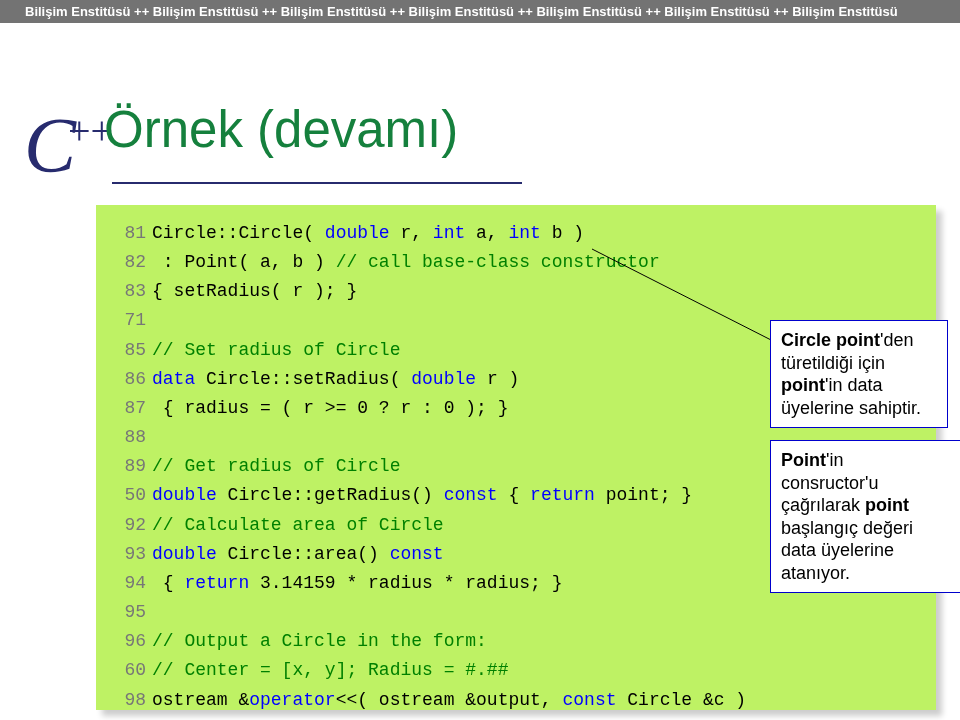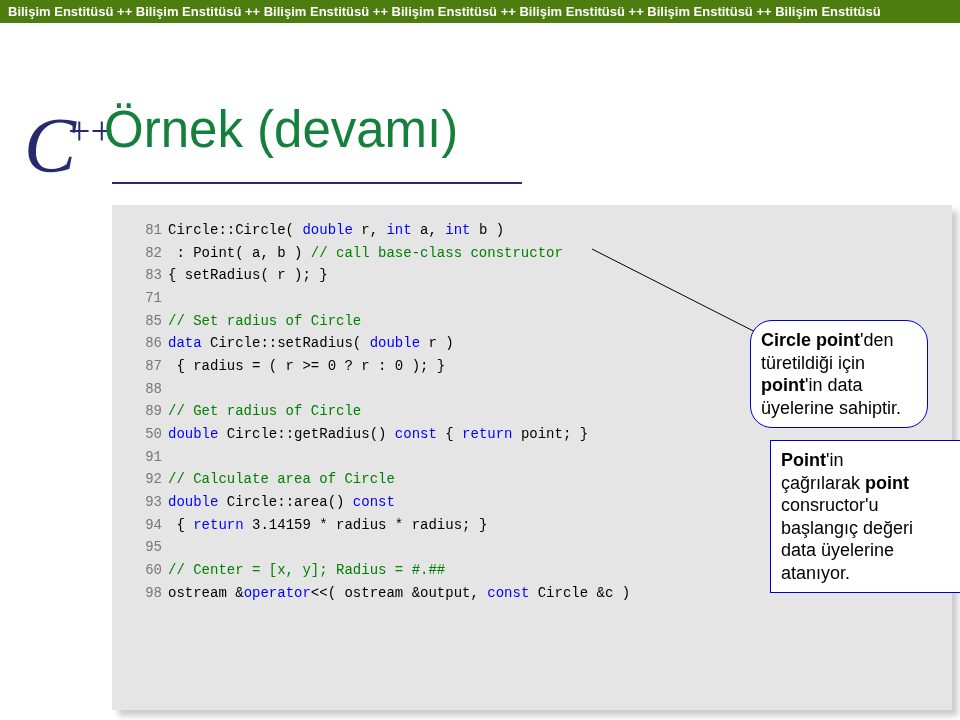--- a/index.html
+++ b/index.html
@@ -1,22 +1,22 @@
 <!DOCTYPE html>
 <html><head>
 <meta charset="utf-8">
 <style>
 * { margin: 0; padding: 0; box-sizing: border-box; }
 body { width: 960px; height: 720px; background: #fff; font-family: Arial, sans-serif; overflow: hidden; position: relative; }
-.banner { background: #4d7c0f; color: #fff; font-size: 13px; font-weight: bold; padding: 4px 8px; white-space: nowrap; overflow: hidden; }
+.banner { background: #737373; color: #fff; font-size: 13px; font-weight: bold; padding: 4px 25px; white-space: nowrap; overflow: hidden; }
 .logo { position: absolute; left: 24px; top: 100px; font-family: 'Times New Roman', serif; font-style: italic; font-size: 78px; font-weight: 400; color: #272b6e; }
 .logo sup { font-size: 40px; font-style: normal; vertical-align: super; position: relative; top: 0; left: -8px; }
 .title { position: absolute; left: 104px; top: 100px; font-size: 51px; color: #15803d; font-family: Arial, sans-serif; }
 .underline { position: absolute; left: 112px; top: 182px; width: 410px; border-bottom: 2px solid #272b6e; }
-.codebox { position: absolute; left: 112px; top: 205px; width: 840px; height: 505px; background: #e5e5e5; box-shadow: 6px 6px 6px rgba(0,0,0,.2); padding: 14px 18px; font-family: 'Courier New', monospace; font-size: 14px; line-height: 1.62; overflow: hidden; }
+.codebox { position: absolute; left: 96px; top: 205px; width: 840px; height: 505px; background: #bef264; box-shadow: 6px 6px 6px rgba(0,0,0,.2); padding: 14px 18px; font-family: 'Courier New', monospace; font-size: 18px; line-height: 1.62; overflow: hidden; }
 .codebox .ln { color: #777; display: inline-block; width: 32px; text-align: right; margin-right: 6px; }
 .kw { color: #0000ff; }  
 .cm { color: #008000; }  
 .txt { color: #000; }
 .callout { position: absolute; background: #fff; border: 1.5px solid #0000cc; padding: 8px 10px; font-size: 18px; font-family: Arial, sans-serif; color: #000; line-height: 1.25; }
 .callout .b { font-weight: bold; }
 .svgline { position: absolute; pointer-events: none; }
 </style>
 </head>
 <body>
@@ -34,41 +34,41 @@
 <div><span class="ln">81</span><span class="txt">Circle::Circle( </span><span class="kw">double</span><span class="txt"> r, </span><span class="kw">int</span><span class="txt"> a, </span><span class="kw">int</span><span class="txt"> b )</span></div>
 <div><span class="ln">82</span><span class="txt">   : Point( a, b )         </span><span class="cm">// call base-class constructor</span></div>
 <div><span class="ln">83</span><span class="txt">{ setRadius( r ); }</span></div>
 <div><span class="ln">71</span></div>
 <div><span class="ln">85</span><span class="cm">// Set radius of Circle</span></div>
 <div><span class="ln">86</span><span class="kw">data</span><span class="txt"> Circle::setRadius( </span><span class="kw">double</span><span class="txt"> r )</span></div>
 <div><span class="ln">87</span><span class="txt">   { radius = ( r &gt;= 0 ? r : 0 ); }</span></div>
 <div><span class="ln">88</span></div>
 <div><span class="ln">89</span><span class="cm">// Get radius of Circle</span></div>
 <div><span class="ln">50</span><span class="kw">double</span><span class="txt"> Circle::getRadius() </span><span class="kw">const</span><span class="txt"> { </span><span class="kw">return</span><span class="txt"> point; }</span></div>
-<div><span class="ln">91</span></div>
 <div><span class="ln">92</span><span class="cm">// Calculate area of Circle</span></div>
 <div><span class="ln">93</span><span class="kw">double</span><span class="txt"> Circle::area() </span><span class="kw">const</span></div>
 <div><span class="ln">94</span><span class="txt">   { </span><span class="kw">return</span><span class="txt"> 3.14159 * radius * radius; }</span></div>
 <div><span class="ln">95</span></div>
+<div><span class="ln">96</span><span class="cm">// Output a Circle in the form:</span></div>
 <div><span class="ln">60</span><span class="cm">// Center = [x, y]; Radius = #.##</span></div>
 <div><span class="ln">98</span><span class="txt">ostream &amp;</span><span class="kw">operator</span><span class="txt">&lt;&lt;( ostream &amp;output, </span><span class="kw">const</span><span class="txt"> Circle &amp;c )</span></div>
 
 </div>
 
 <svg class="svgline" style="left:0;top:0" width="960" height="720">
   <line x1="592" y1="249" x2="775" y2="342" stroke="#000" stroke-width="1"></line>
 </svg>
 
-<div class="callout" style="left:750px; top:320px; width:178px;border-radius:22px;">
+<div class="callout" style="left:770px; top:320px; width:178px;">
   <div><span class="b">Circle </span><span class="b">point</span><span>'den</span></div>
   <div>türetildiği için</div>
   <div><span class="b">point</span><span>'in data</span></div>
   <div>üyelerine sahiptir.</div>
 </div>
 
 <div class="callout" style="left:770px; top:440px; width:202px;">
   <div><span class="b">Point</span><span>'in</span></div>
+  <div>consructor'u</div>
   <div><span>çağrılarak </span><span class="b">point</span></div>
-  <div>consructor'u</div>
   <div>başlangıç değeri</div>
   <div>data üyelerine</div>
   <div>atanıyor.</div>
 </div>
 
 </body></html>

